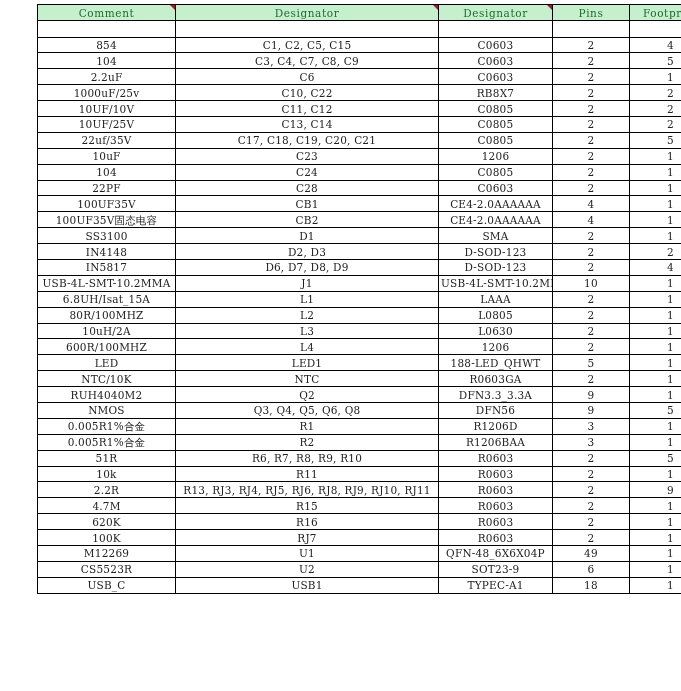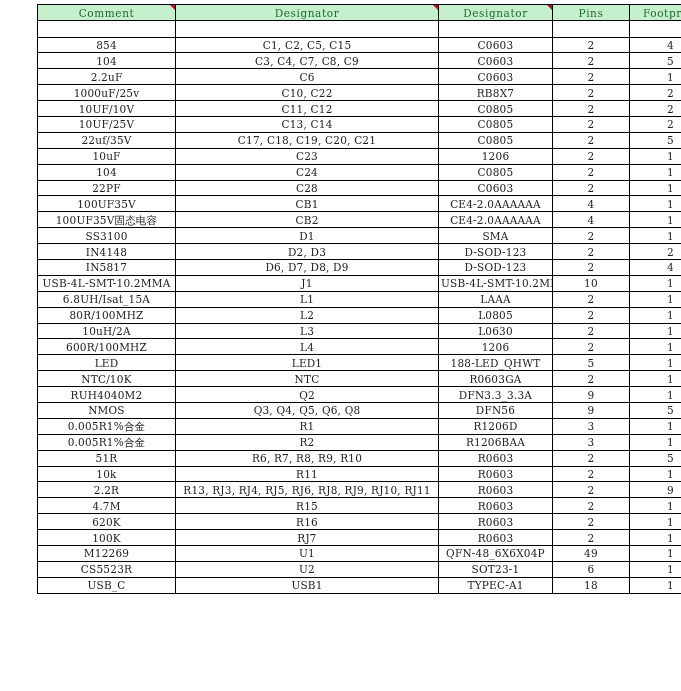--- a/index.html
+++ b/index.html
@@ -321,21 +321,21 @@
         <tr>
           <td>M12269</td>
           <td>U1</td>
           <td>QFN-48_6X6X04P</td>
           <td>49</td>
           <td>1</td>
         </tr>
         <tr>
           <td>CS5523R</td>
           <td>U2</td>
-          <td>SOT23-1</td>
+          <td>SOT23-9</td>
           <td>6</td>
           <td>1</td>
         </tr>
         <tr>
           <td>USB_C</td>
           <td>USB1</td>
           <td>TYPEC-A1</td>
           <td>18</td>
           <td>1</td>
         </tr>

